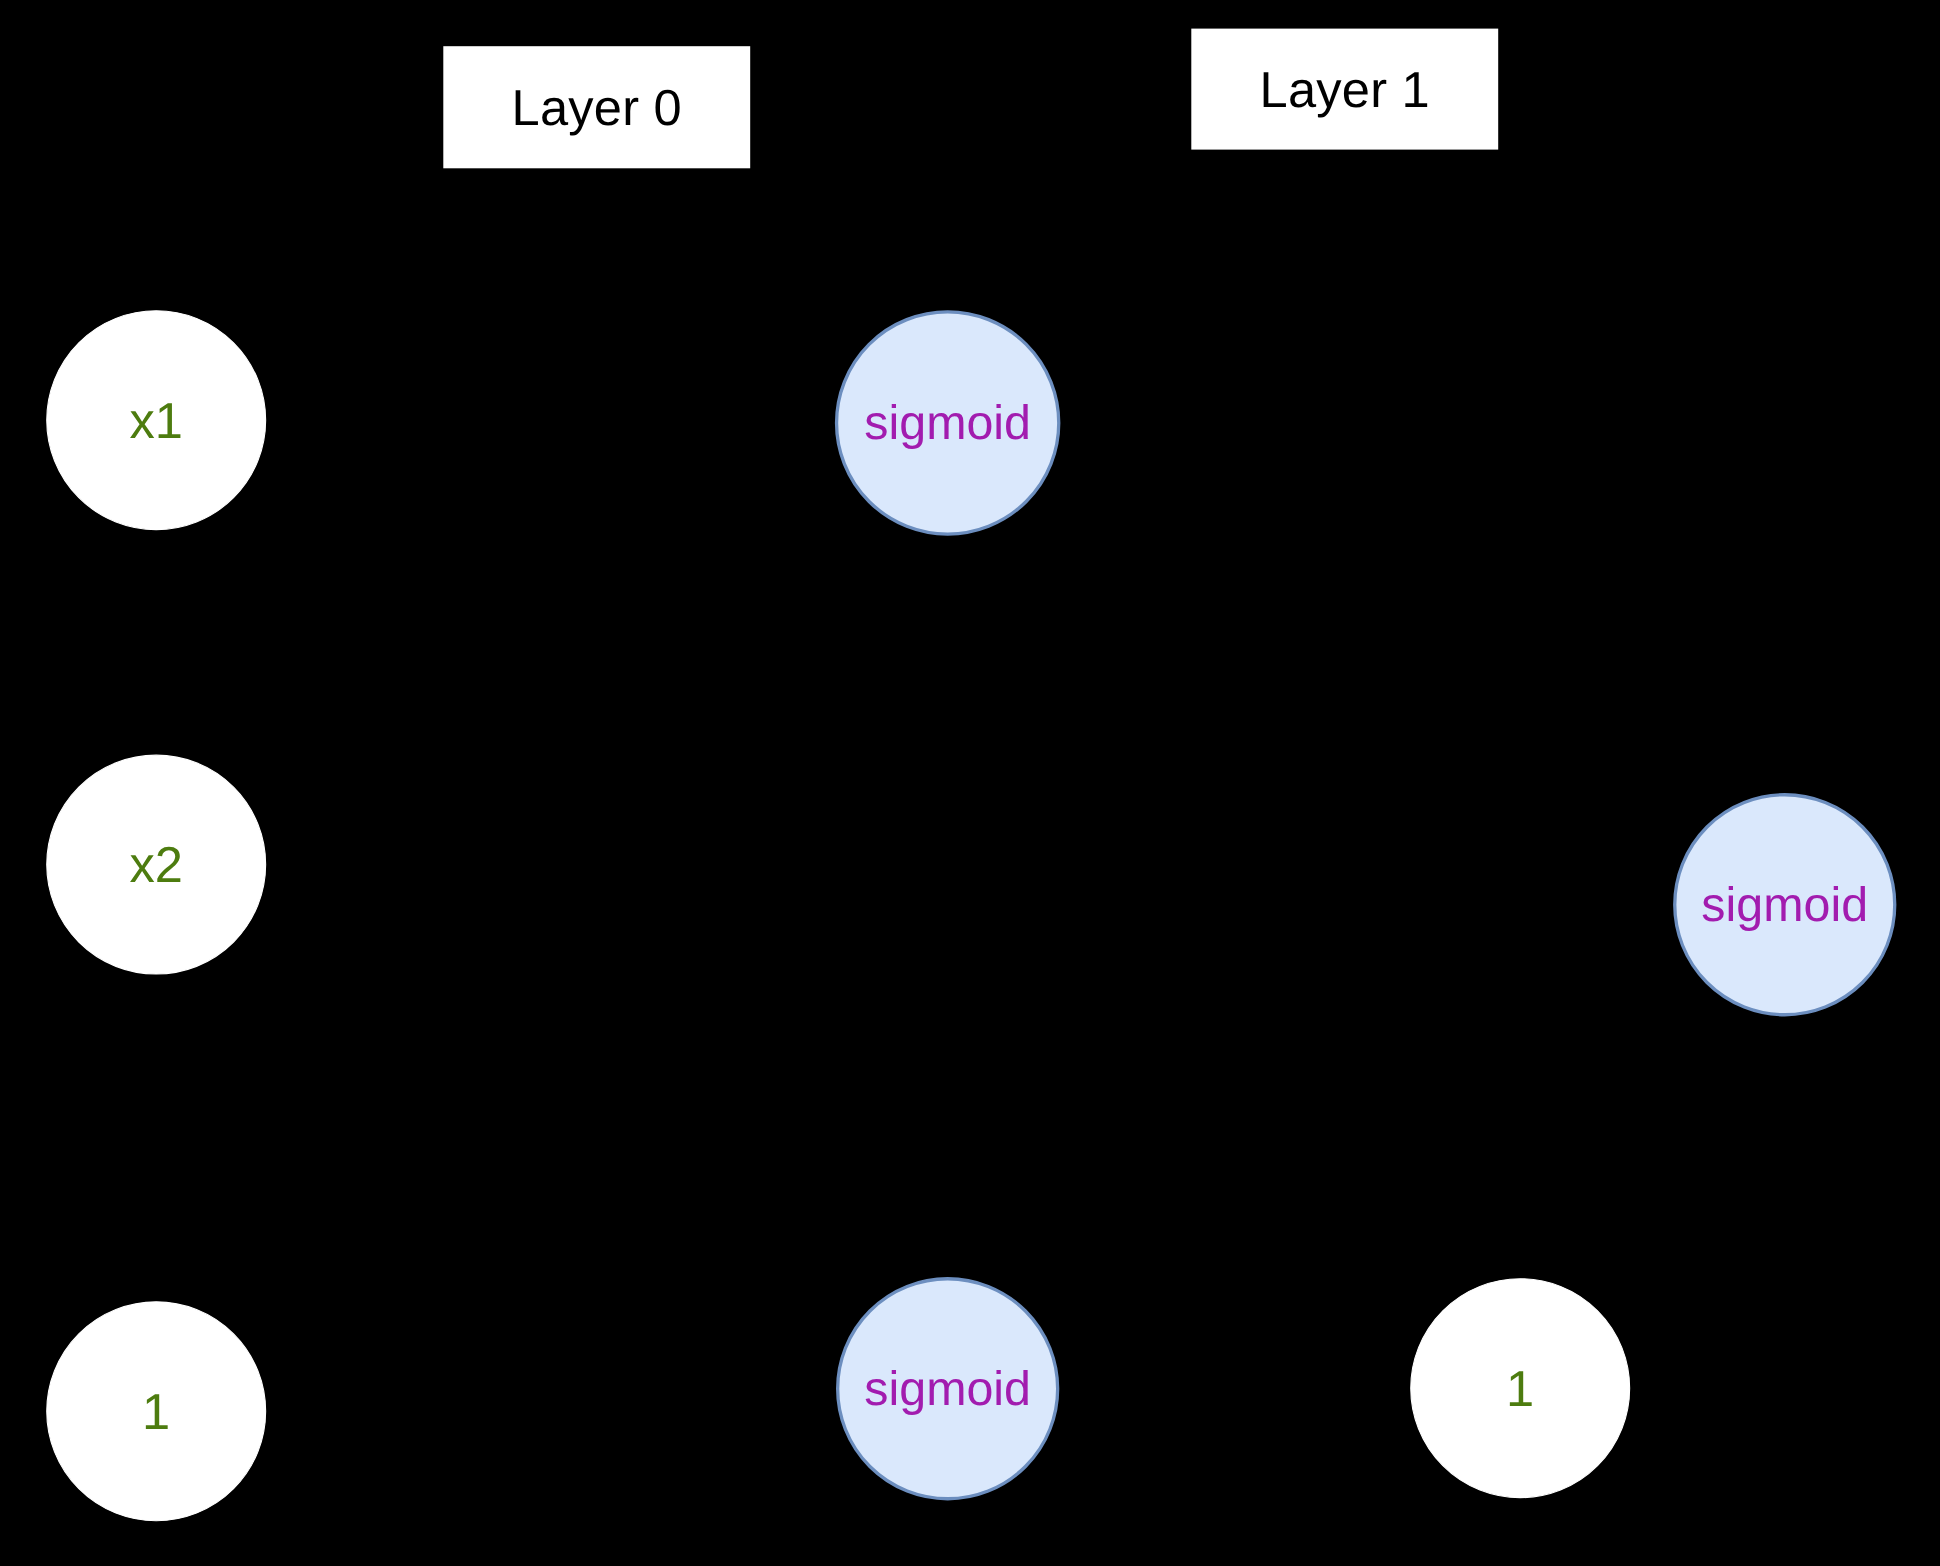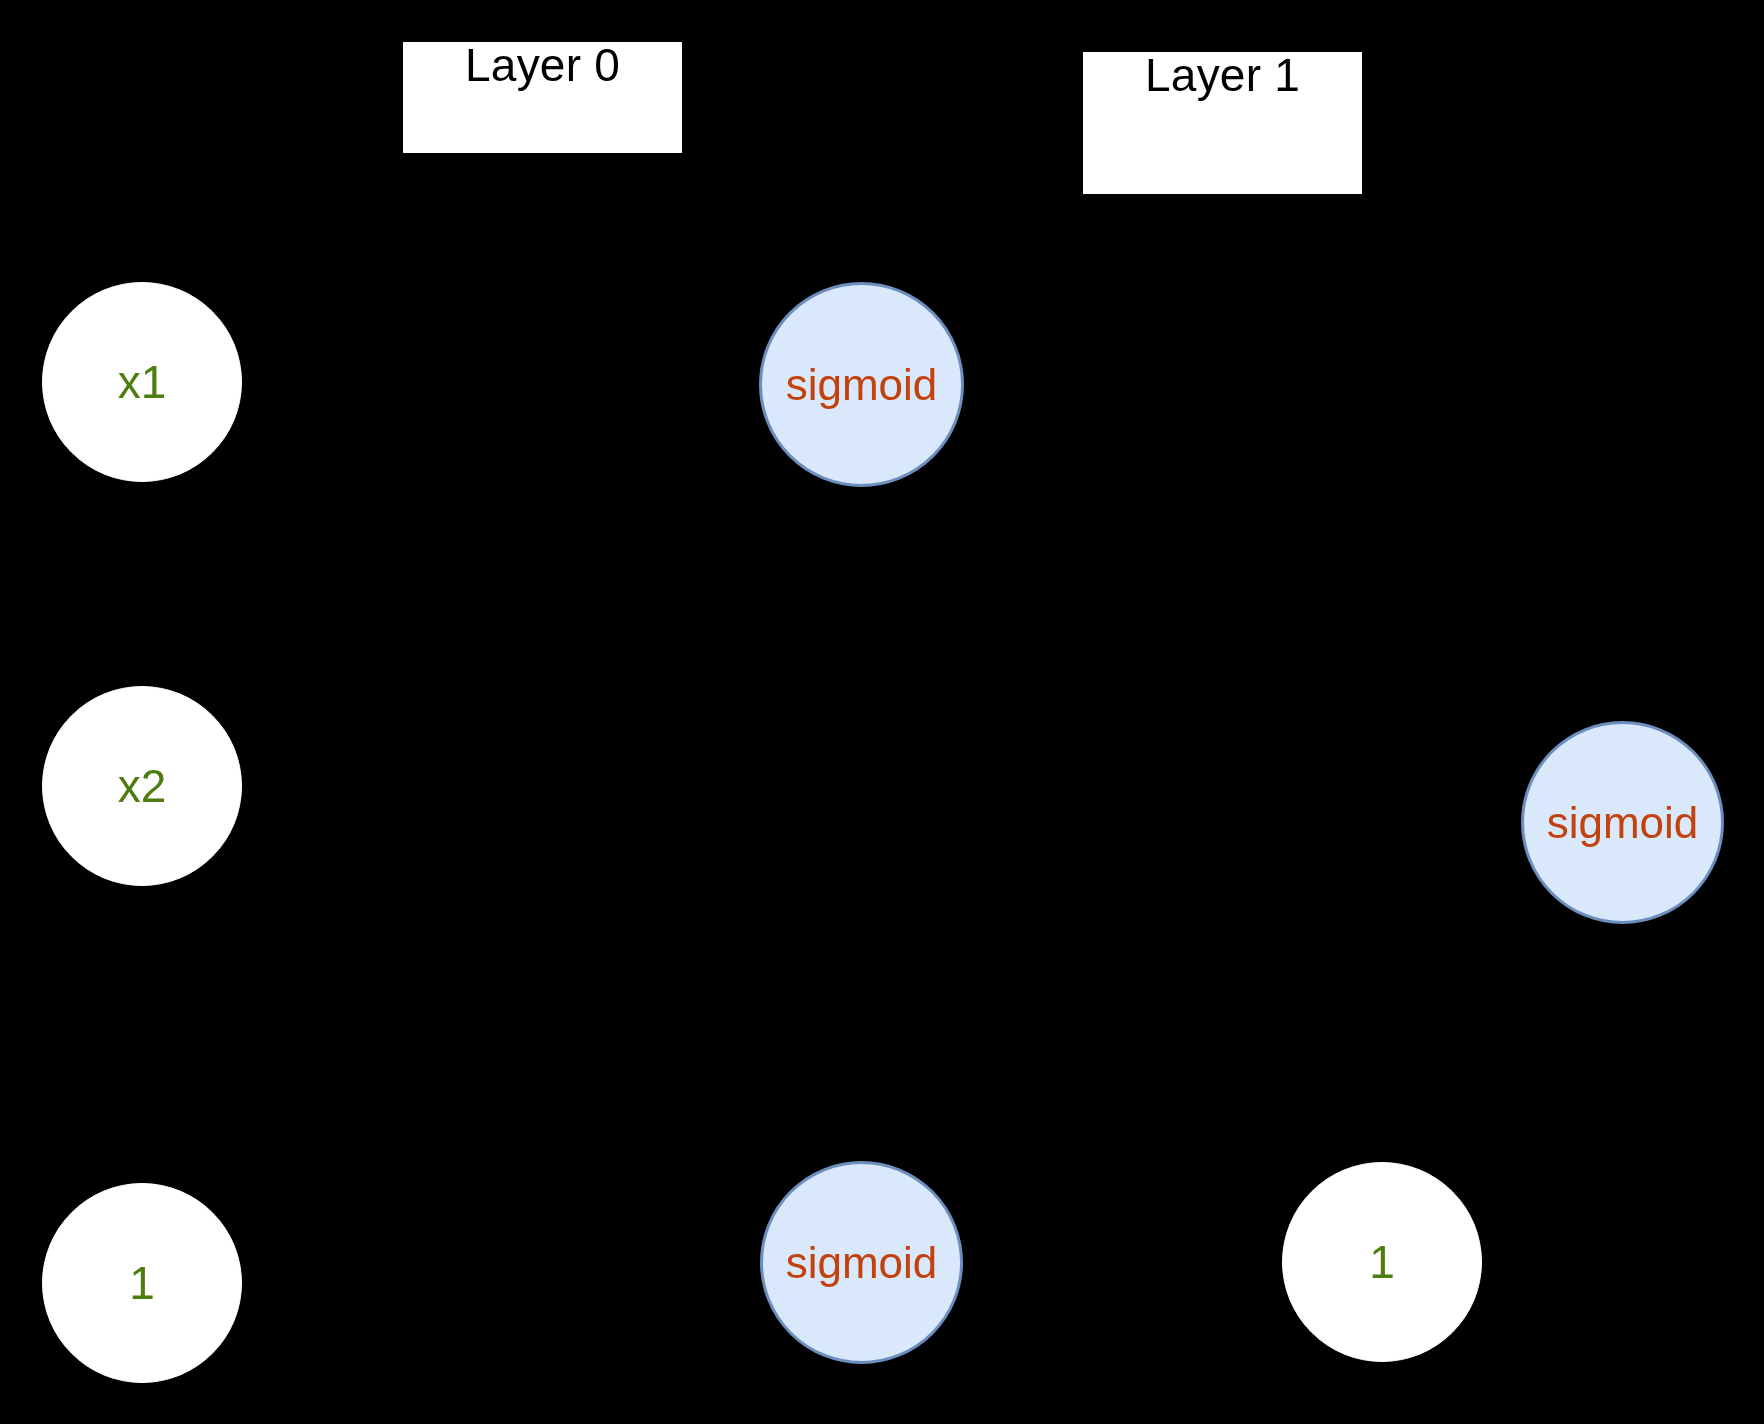--- a/index.html
+++ b/index.html
@@ -16,21 +16,21 @@
     width: 1764px;
     height: 1424px;
     background: #000000;
     overflow: hidden;
   }
   .layer-label {
     position: absolute;
     background: #ffffff;
     color: #000000;
     display: flex;
-    align-items: flex-start;
+    align-items: center;
     justify-content: center;
     font-size: 46px;
     line-height: 1;
     letter-spacing: 0.2px;
     box-sizing: border-box;
   }
   .node {
     position: absolute;
     border-radius: 50%;
     display: flex;
@@ -41,40 +41,40 @@
     line-height: 1;
   }
   .node.input-node {
     background: #ffffff;
     color: #4d7c0f;
     border: 1px solid #ffffff;
     font-size: 46px;
   }
   .node.activation-node {
     background: #dae8fc;
-    color: #c2410c;
+    color: #a21caf;
     border: 3px solid #6c8ebf;
     font-size: 44px;
     text-align: center;
   }
   .node-label {
     pointer-events: none;
     white-space: nowrap;
   }
 </style>
 </head>
 <body>
 
 <div id="canvas">
 
   <div class="layer-label" style="left:403px; top:42px; width:279px; height:111px;">
     <span>Layer 0</span>
   </div>
 
-  <div class="layer-label" style="left:1083px; top:52px; width:279px; height:142px;">
+  <div class="layer-label" style="left:1083px; top:26px; width:279px; height:110px;">
     <span>Layer 1</span>
   </div>
 
   <div class="node input-node" style="left:42px; top:282px; width:200px; height:200px;">
     <span class="node-label">x1</span>
   </div>
 
   <div class="node input-node" style="left:42px; top:686px; width:200px; height:200px;">
     <span class="node-label">x2</span>
   </div>

